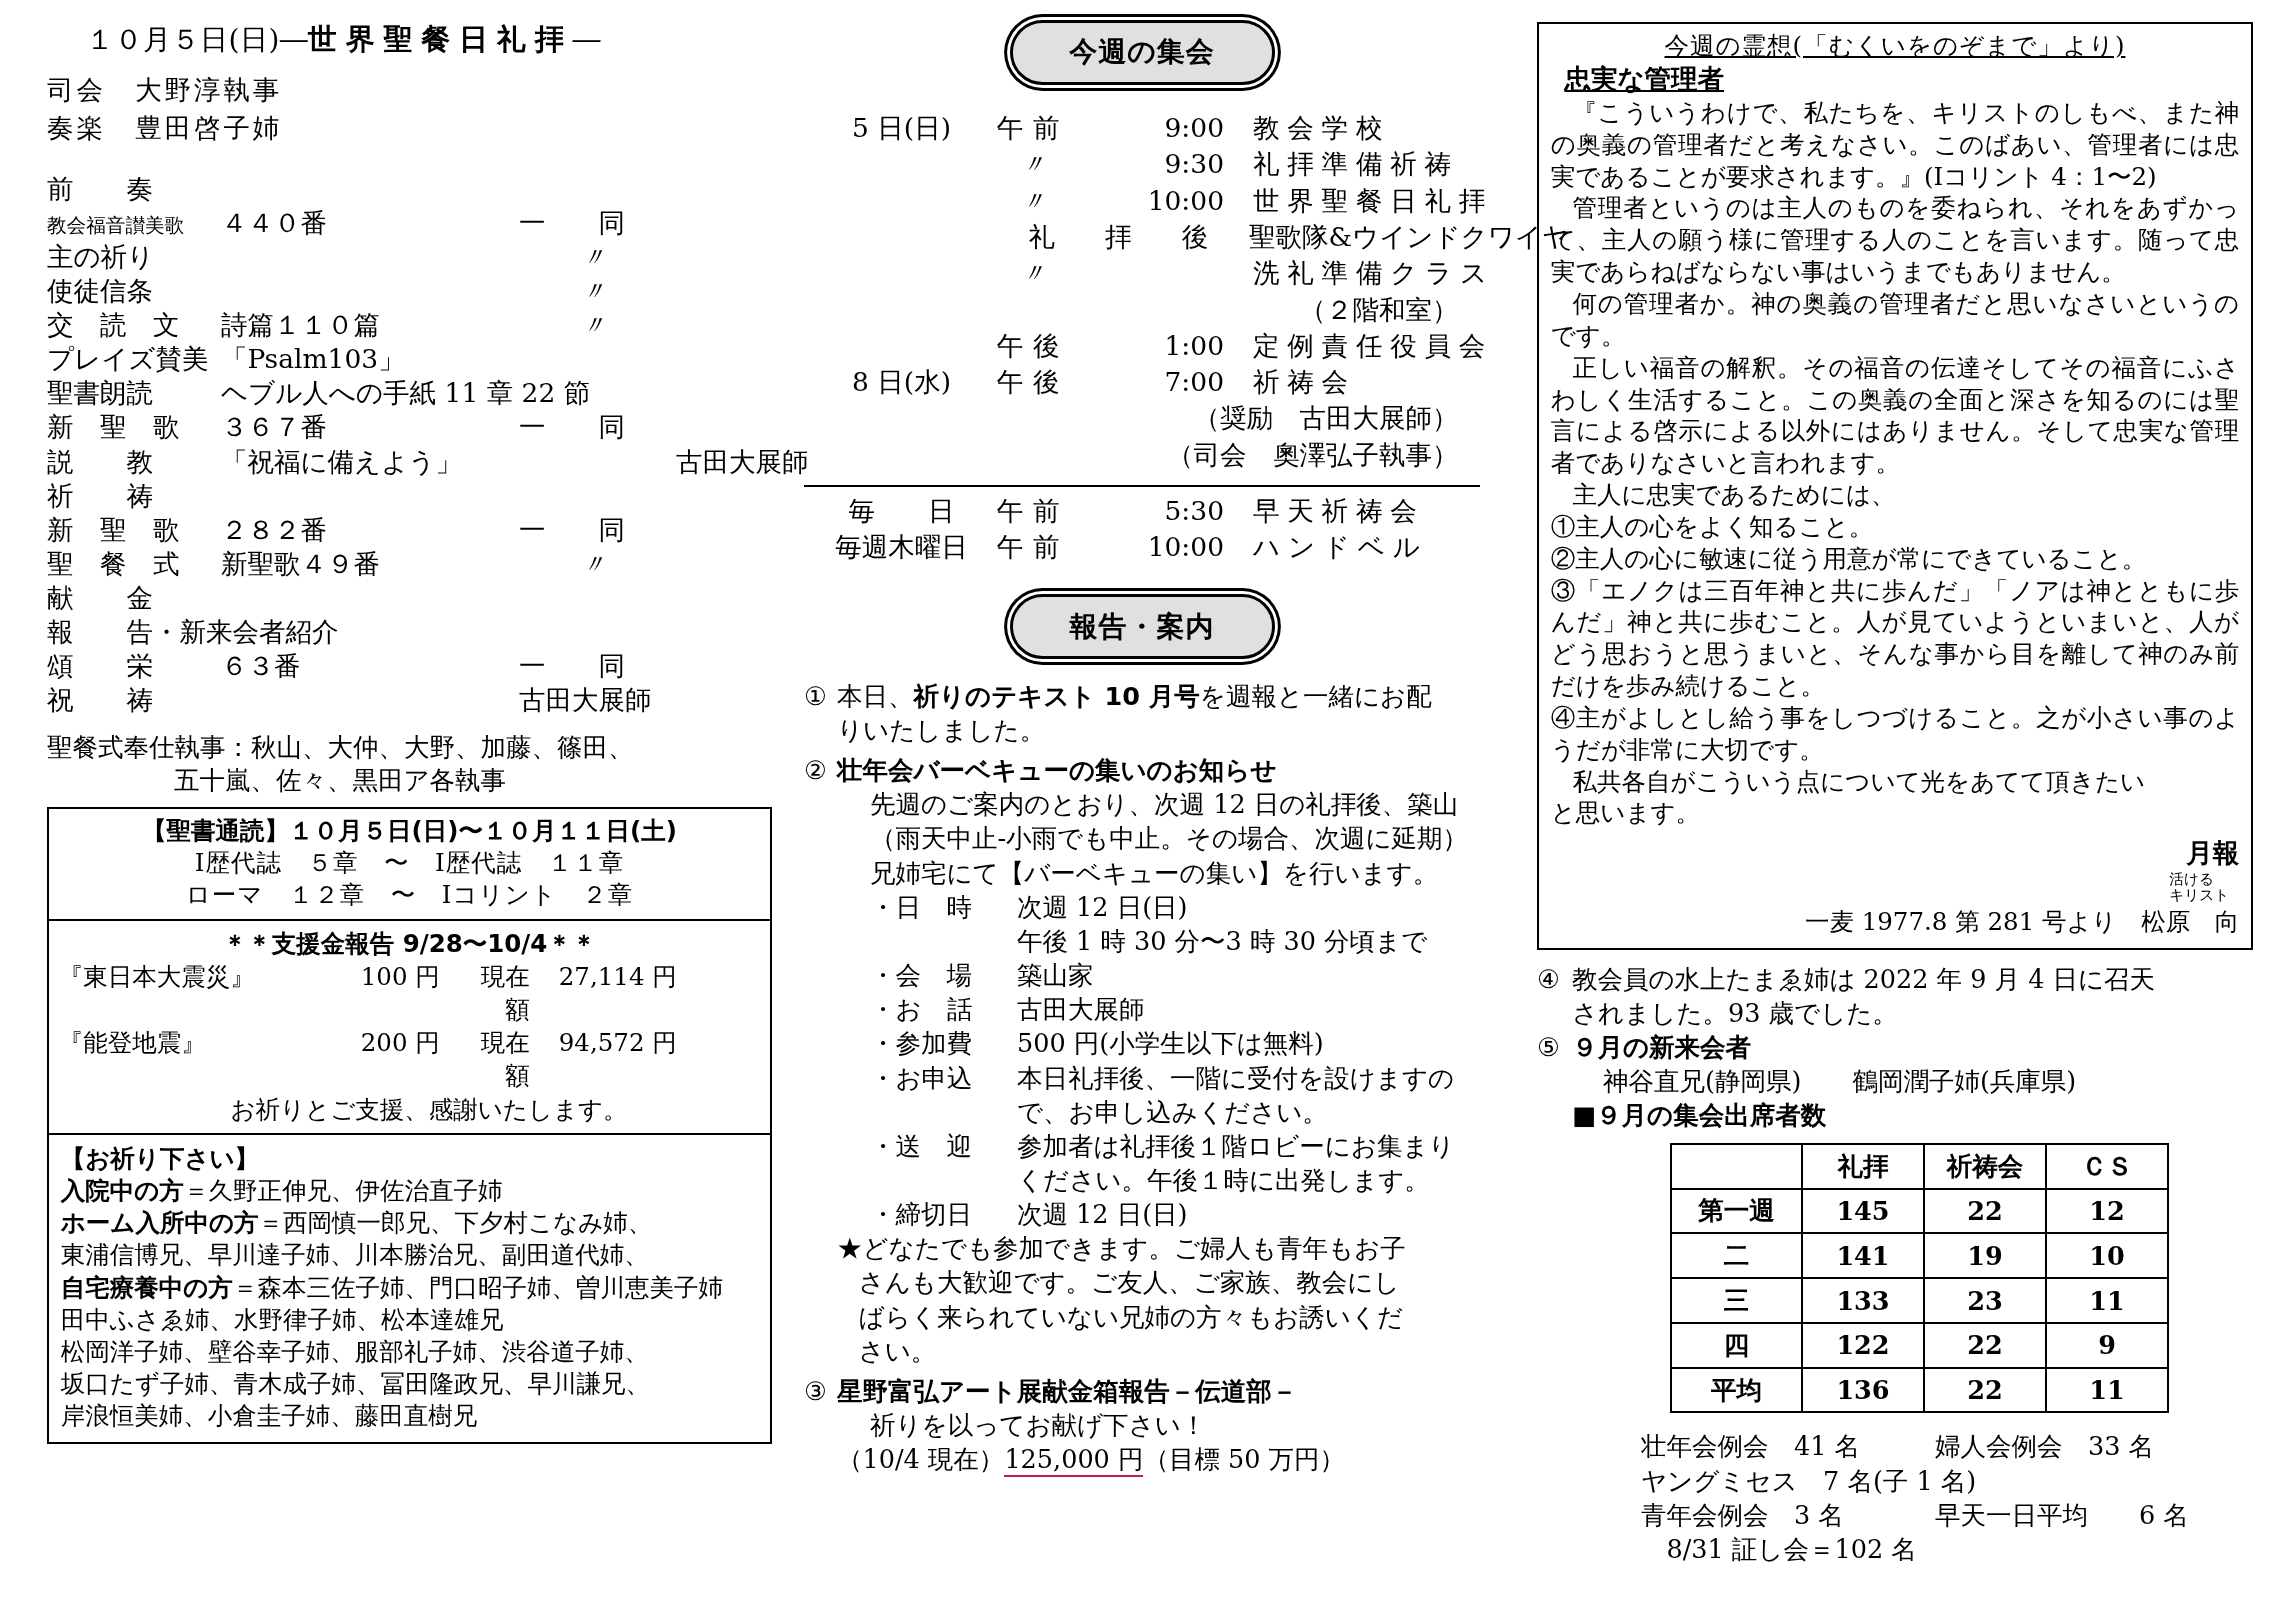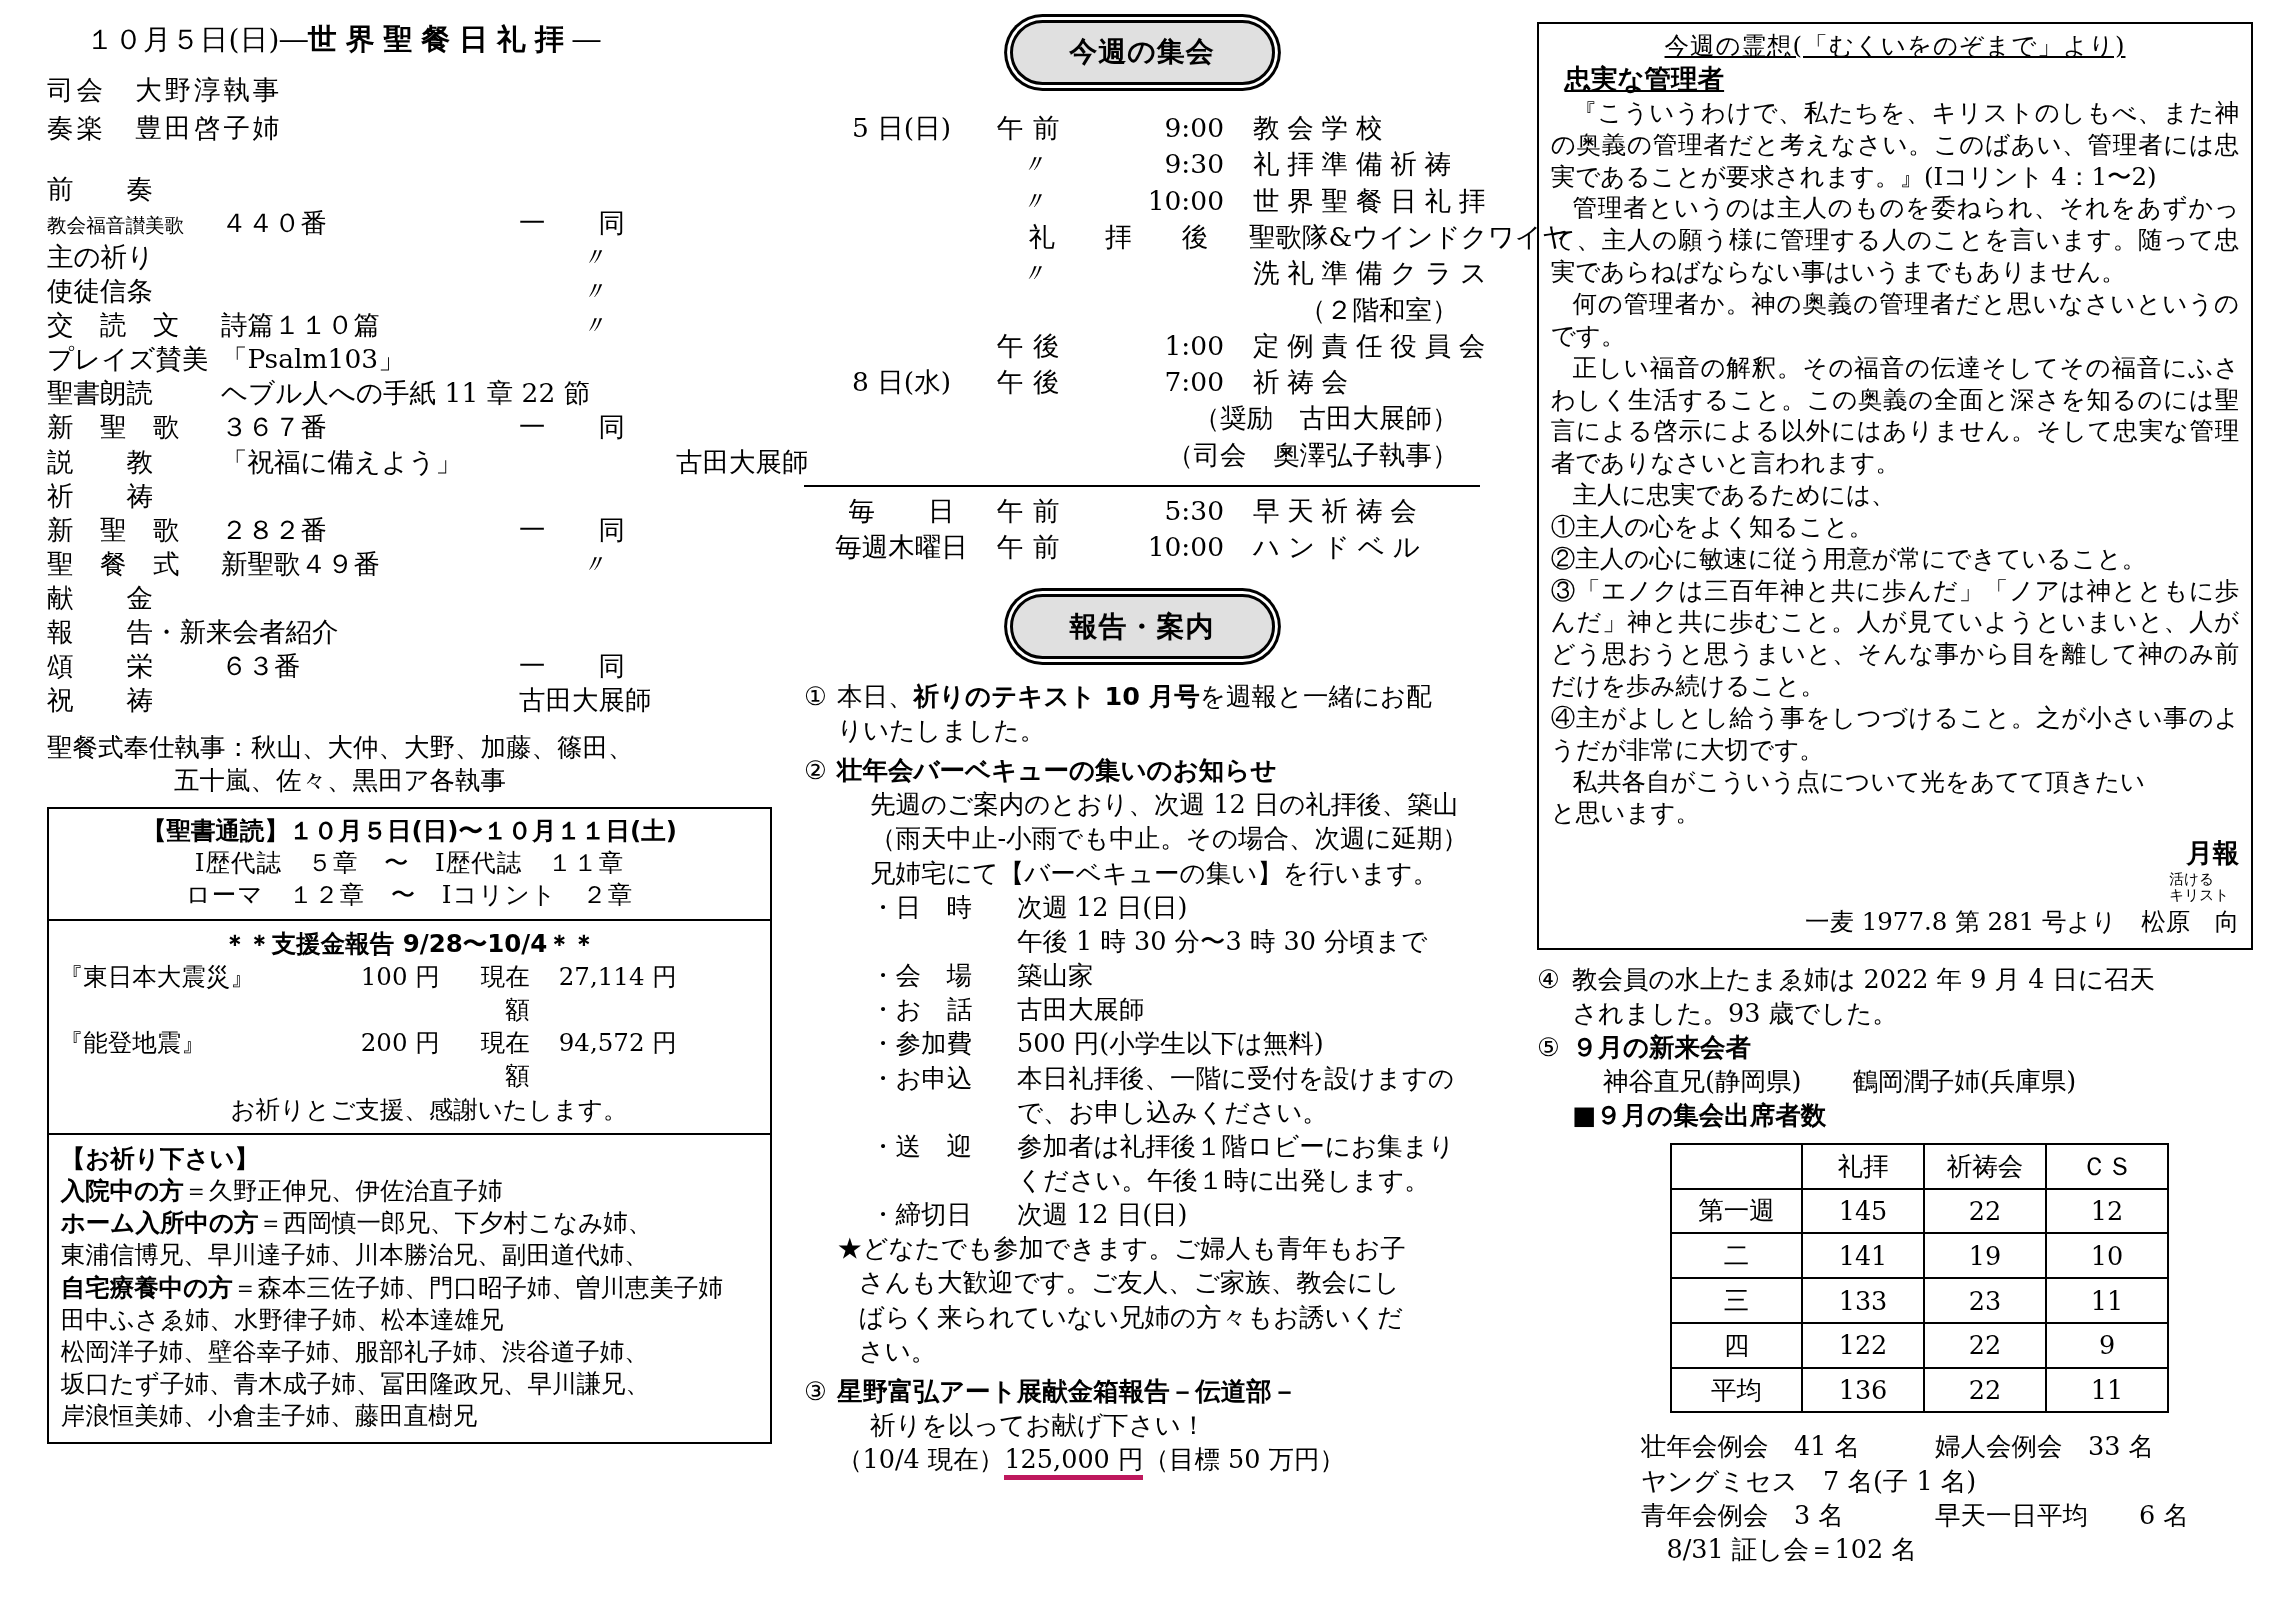--- a/index.html
+++ b/index.html
@@ -76,41 +76,41 @@
   .hr-top { border-top:2px solid #000; margin-top:11.8px; padding-top:5.9px; }
 
   .ann { margin-top:19.6px; font-size:25.5px; line-height:1.34; }
   .ann .item { display:flex; margin-top:5.9px; }
   .ann .num { width:33px; flex:none; }
   .ann .body { flex:1; }
   .ann .ind1 { padding-left:33px; }
   .ann .bl { display:flex; }
   .ann .bl .lab { width:147px; flex:none; }
   .ann .bl .val { flex:1; }
-  .ul-amt { border-bottom:5px solid #be185d; padding-bottom:1px; }
+  .ul-amt { border-bottom:2px solid #be185d; padding-bottom:1px; }
 
   
   #right { left:1537px; top:21.6px; width:716px; }
   .medbox { border:2.9px solid #000; padding:5.9px 11.8px 9.8px 11.8px; }
   .med-head { text-align:center; font-size:24.5px; text-decoration:underline; letter-spacing:1px;}
   .med-title { font-family:"DejaVu Sans", sans-serif; font-weight:bold; font-size:26.5px; text-decoration:underline; display:inline-block; }
   .med-p { font-size:24.5px; line-height:1.30; text-align:justify; }
   .med-foot { display:flex; align-items:flex-end; margin-top:5.9px; font-size:24.5px;flex-direction:column;}
   .med-foot .mg { font-family:"DejaVu Sans", sans-serif; font-weight:bold; font-size:26.5px; }
   .med-foot .sub { font-size:14.7px; line-height:1.05; padding:0 9.8px 2.9px 5.9px; }
   .med-foot .src { flex:1; text-align:center; }
 
   .rlist { margin-top:13.7px; font-size:25.5px; line-height:1.33; }
   .rlist .item { display:flex; }
   .rlist .num { width:35px; flex:none; }
   .rlist .body { flex:1; }
   .rlist .bhd { font-family:"DejaVu Sans", sans-serif; font-weight:bold; }
 
   table.att { border-collapse:collapse; margin:9.8px 0 0 133px; font-size:25.5px; }
-  table.att td, table.att th { border:2px solid #000; padding:3.9px 0; text-align:center; font-weight:normal; }
+  table.att td, table.att th { border:2px solid #000; padding:3.9px 0; text-align:center; font-weight:bold; }
   table.att .c0 { width:131px; }
   table.att .c1 { width:122px; }
   table.att .c2 { width:122px; }
   table.att .c3 { width:122px; }
 
   .stats { margin:15.7px 0 0 104px; font-size:25.5px; line-height:1.35; }
   .stats .r { display:flex; white-space:nowrap; }
   .stats .a { width:294px; flex:none; }
   .stats .b2 { flex:1; }
 </style>

